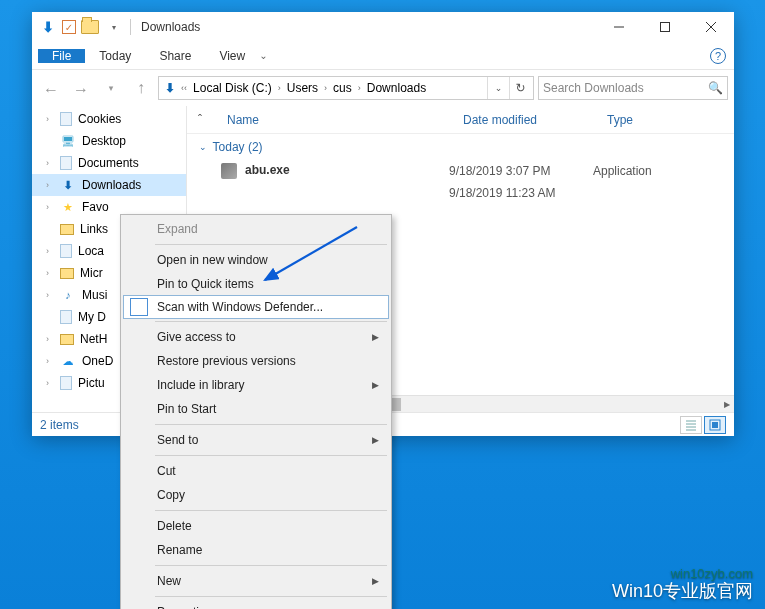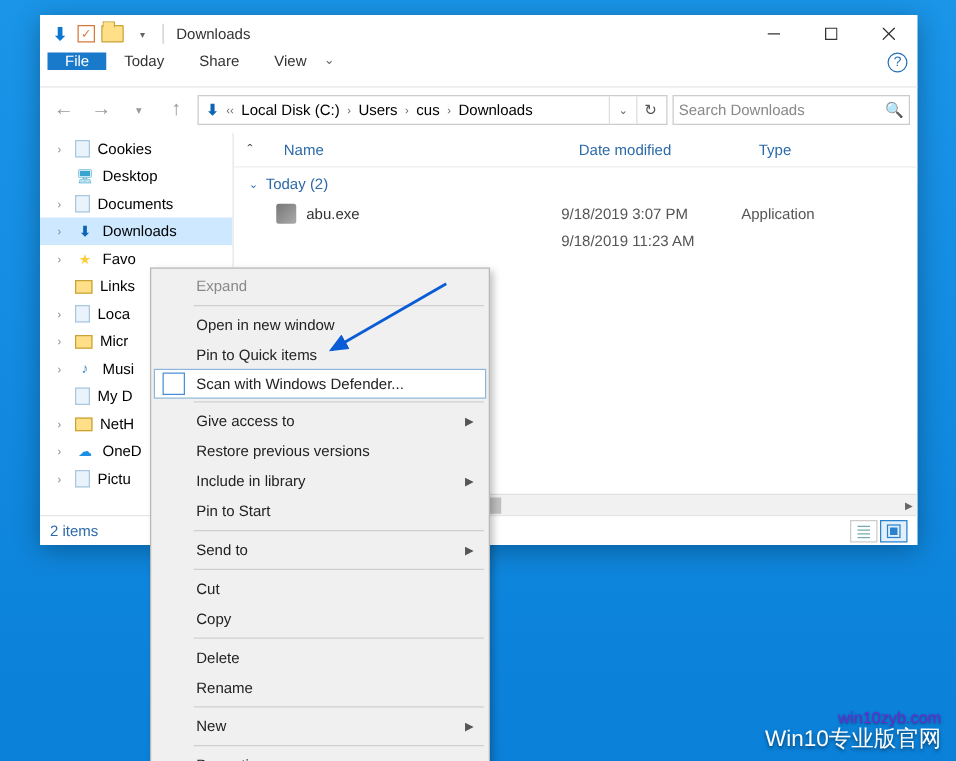--- a/index.html
+++ b/index.html
@@ -10,21 +10,21 @@
   .titlebar .qat { display: flex; align-items: center; gap: 4px; }
   .qat-icon { width: 20px; height: 20px; display: flex; align-items: center; justify-content: center; font-size: 14px; }
   .folder-icon { width: 18px; height: 14px; background: #ffe088; border: 1px solid #c9a23a; border-radius: 1px; position: relative; }
   .folder-icon::before { content: ""; position: absolute; top: -4px; left: 0; width: 8px; height: 4px; background: #ffe088; border: 1px solid #c9a23a; border-bottom: none; border-radius: 1px 1px 0 0; }
   .titlebar .sep { width: 1px; height: 16px; background: #ccc; margin: 0 6px; }
   .titlebar .title { font-size: 12px; color: #333; padding-left: 4px; }
   .winctrls { margin-left: auto; display: flex; }
   .winbtn { width: 46px; height: 30px; display: flex; align-items: center; justify-content: center; font-size: 11px; color: #333; }
   .winbtn svg { width: 10px; height: 10px; }
   
-  .ribbon { height: 28px; display: flex; align-items: flex-start; border-bottom: 1px solid #e6e6e6; padding-left: 6px; }
+  .ribbon { height: 28px; display: flex; align-items: center; border-bottom: 1px solid #e6e6e6; padding-left: 6px; }
   .rtab { padding: 0 14px; font-size: 12px; display: flex; align-items: center; color: #333; }
   .file-tab { background: #1979ca; color: #fff; }
   .ribbon .help { margin-left: auto; margin-right: 8px; display: flex; align-items: center; }
   .help-circle { width: 16px; height: 16px; border: 1.5px solid #2670b8; border-radius: 50%; display: flex; align-items: center; justify-content: center; font-size: 11px; color: #2670b8; }
   .ribbon .caret { display: flex; align-items: center; margin-right: 4px; color: #666; font-size: 10px; }
   
   .navrow { height: 36px; display: flex; align-items: center; padding: 4px 6px; gap: 4px; }
   .navbtn { width: 26px; height: 26px; display: flex; align-items: center; justify-content: center; color: #999; }
   .addressbar { flex: 1; height: 24px; border: 1px solid #ccc; display: flex; align-items: center; padding: 0 2px; font-size: 12px; }
   .addressbar .dlicon { color: #0d66b3; font-weight: bold; margin: 0 4px; }
@@ -54,21 +54,21 @@
   .colheaders { height: 28px; display: flex; align-items: center; font-size: 12px; color: #2b6aa8; border-bottom: 1px solid #eee; }
   .colheaders div { padding-left: 14px; }
   .col-up { width: 26px; color: #555; text-align: center; padding-left: 0 !important; }
   .col-name { width: 236px; }
   .col-date { width: 144px; }
   .col-type { flex: 1; }
   .grouphdr { display: flex; align-items: center; font-size: 12px; color: #2b6aa8; padding: 6px 0 6px 12px; gap: 6px; }
   .grouphdr .chev { font-size: 9px; }
   .filelist { flex: 1; overflow: hidden; }
   .filerow { height: 22px; display: flex; align-items: center; font-size: 12px; color: #333; }
-  .filerow .cell-name { width: 262px; display: flex; align-items: center; gap: 8px; padding-left: 34px; }
+  .filerow .cell-name { width: 262px; display: flex; align-items: flex-start; gap: 8px; padding-left: 34px; font-weight: bold; }
   .filerow .cell-date { width: 144px; color: #555; }
   .filerow .cell-type { flex: 1; color: #555; white-space: nowrap; overflow: hidden; text-overflow: ellipsis; }
   .exe-icon { width: 16px; height: 16px; background: linear-gradient(135deg,#777,#aaa); border-radius: 2px; }
   .hscroll { height: 17px; background: #f1f1f1; border-top: 1px solid #e1e1e1; position: relative; margin-left: 0; }
   .hscroll .thumb { position: absolute; left: 14px; top: 2px; height: 13px; width: 200px; background: #c1c1c1; }
   .hscroll .arr { position: absolute; top: 0; width: 14px; height: 17px; display: flex; align-items: center; justify-content: center; font-size: 8px; color: #666; }
   .hscroll .arr.left { left: 0; }
   .hscroll .arr.right { right: 0; }
   
   .status { height: 24px; border-top: 1px solid #e6e6e6; display: flex; align-items: center; font-size: 12px; color: #2b6aa8; padding: 0 8px; }
@@ -82,21 +82,21 @@
   .ctxitem.disabled { color: #888; }
   .ctxitem.hover { background: #fff; border: 1px solid #8fb6d9; padding-left: 33px; height: 24px; margin: -1px 0; }
   .ctxitem .sub { position: absolute; right: 10px; font-size: 9px; color: #555; }
   .ctxitem .cicon { position: absolute; left: 6px; width: 18px; height: 18px; display: flex; align-items: center; justify-content: center; }
   .ctxsep { height: 1px; background: #cfcfcf; margin: 3px 2px 3px 32px; }
   .defender-icon { background: #fff; border: 1px solid #4a8fd6; display: grid; grid-template-columns: 1fr 1fr; grid-template-rows: 1fr 1fr; padding: 1px; gap: 1px; }
   .defender-icon span { background: #4a8fd6; }
   
   .arrow { position: absolute; left: 257px; top: 222px; z-index: 60; pointer-events: none; }
   .watermark { position: absolute; right: 12px; bottom: 6px; color: #fff; font-size: 18px; font-weight: 500; text-shadow: 0 1px 3px rgba(0,0,0,.5); }
-  .watermark2 { position: absolute; right: 12px; bottom: 28px; color: #6d28d9; font-size: 13px; text-shadow: 0 1px 2px rgba(0,0,0,.5); }
+  .watermark2 { position: absolute; right: 12px; bottom: 28px; color: #0f766e; font-size: 13px; text-shadow: 0 1px 2px rgba(0,0,0,.5); }
 </style>
 </head>
 <body>
 
 <div class="window">
 
   <div class="titlebar">
     <div class="qat">
       <div class="qat-icon" style="color:#0d78d0;font-weight:bold;">⬇</div>
       <div class="qat-icon" style="border:1px solid #d7793b;color:#d7793b;width:14px;height:14px;font-size:10px;">✓</div>

